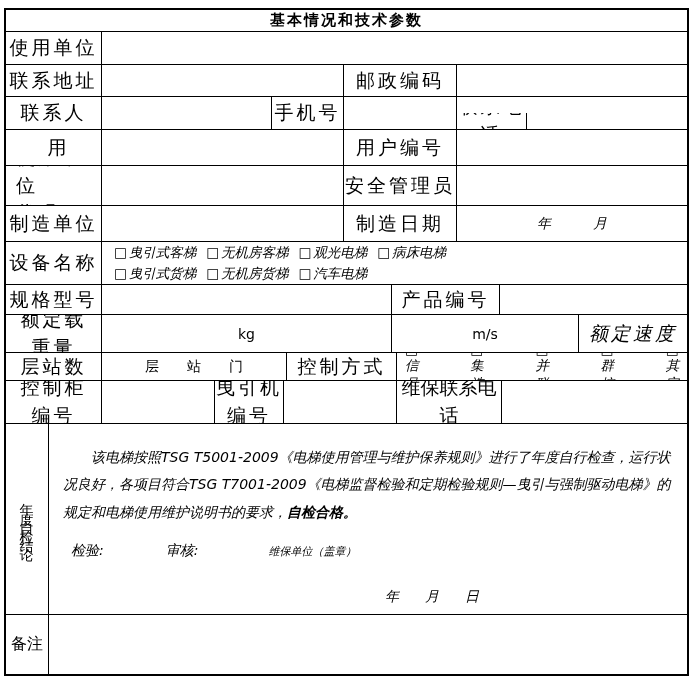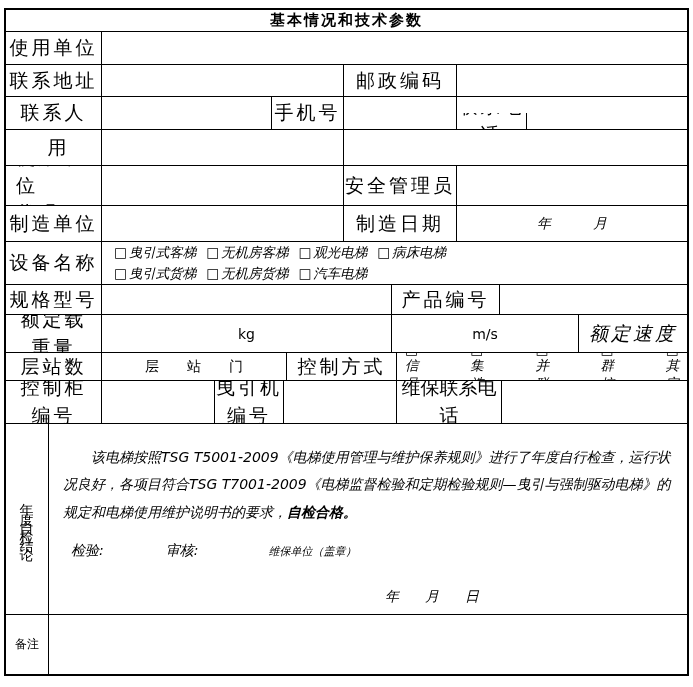--- a/index.html
+++ b/index.html
@@ -40,21 +40,21 @@
   .conclusion{
     flex-direction:column;align-items:stretch;justify-content:flex-start;
     padding:20px 14px 0 14px;font-size:14px;
   }
   .para{margin:0;text-indent:2em;line-height:1.95;text-align:left;}
   .sig-line{display:flex;align-items:baseline;margin-top:16px;}
   .sig-inspect{margin-left:8px;font-size:14px;}
   .sig-review{margin-left:62px;font-size:14px;}
   .sig-maint{margin-left:70px;font-size:11px;}
   .date-line{margin-top:28px;padding-left:322px;font-size:14px;letter-spacing:6px;}
-  .remark-lbl{font-size:12px;letter-spacing:0;}
+  .remark-lbl{font-size:16px;letter-spacing:0;}
   b{font-weight:bold;}
 </style>
 </head>
 <body>
 
 <div class="form-table">
 
   <div class="title-row">
     <span class="title">基本情况和技术参数</span>
   </div>
@@ -77,20 +77,21 @@
     <div class="cell lbl" style="width:72px;">手机号</div>
     <div class="cell val" style="width:113px;"></div>
     <div class="cell lbl" style="width:70px;margin-top:16px;">联系电话</div>
     <div class="cell val" style="flex:1;"></div>
   </div>
 
   <div class="row" style="height:36px;">
     <div class="cell lbl lbl-left" style="width:96px;text-align:center;">设备使用
 地点</div>
     <div class="cell val" style="width:242px;"></div>
+    <div class="cell lbl" style="width:113px;">用户编号</div>
     <div class="cell val" style="flex:1;"></div>
   </div>
 
   <div class="row" style="height:40px;">
     <div class="cell lbl lbl-left" style="width:96px;">使用单位
 代码</div>
     <div class="cell val" style="width:242px;"></div>
     <div class="cell lbl" style="width:113px;">安全管理员</div>
     <div class="cell val" style="flex:1;"></div>
   </div>

